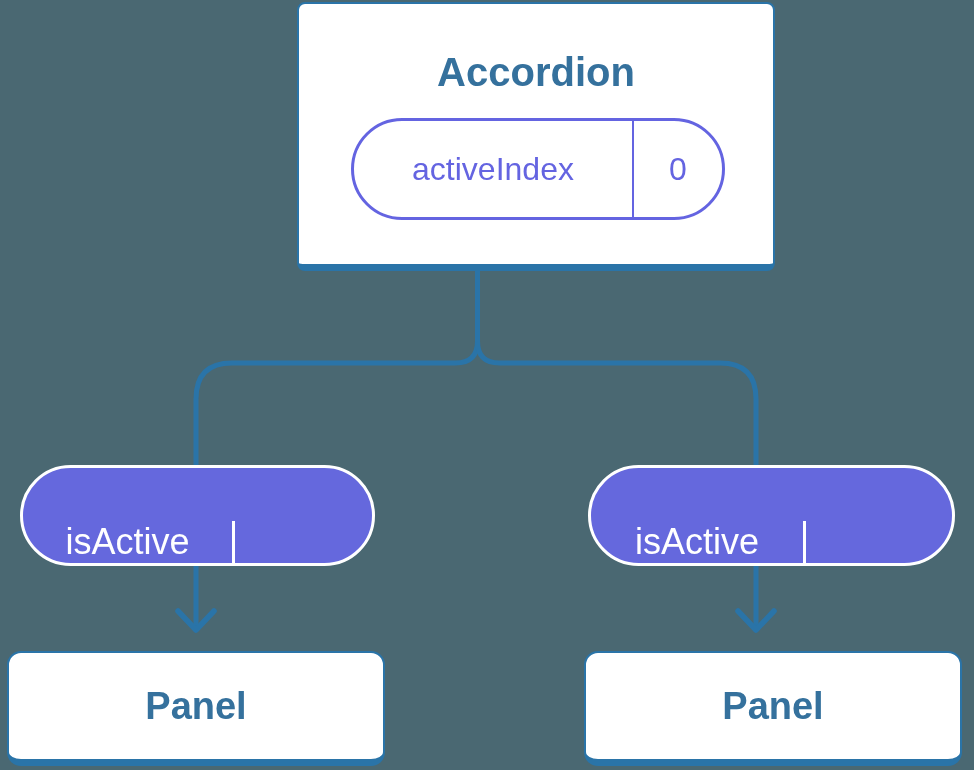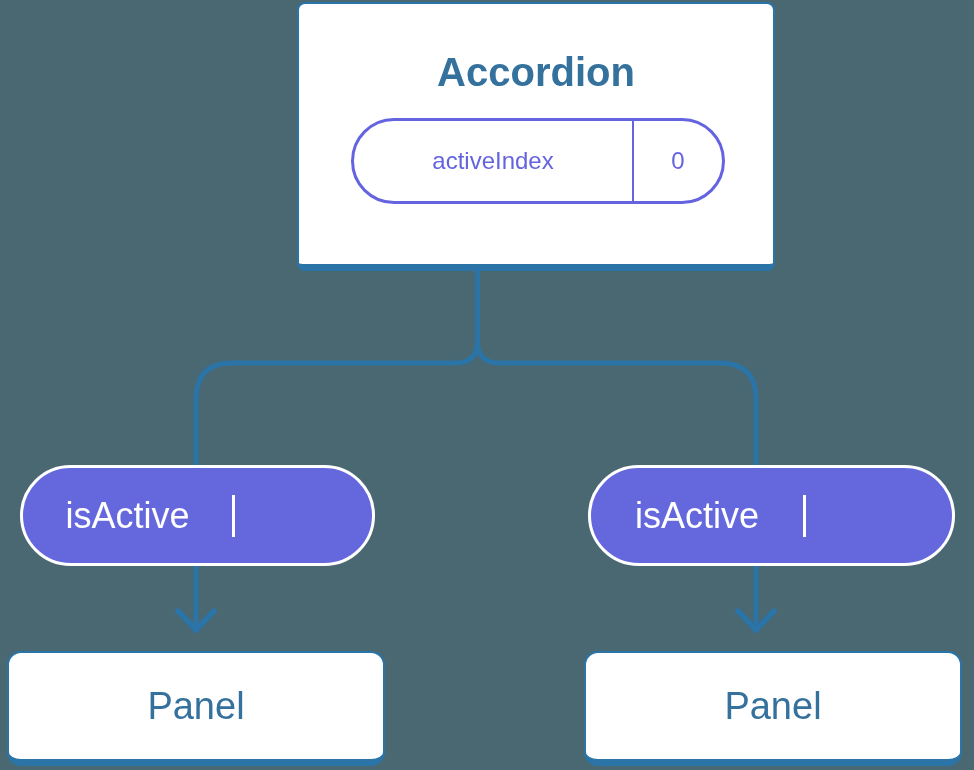--- a/index.html
+++ b/index.html
@@ -25,55 +25,55 @@
     position:absolute;box-sizing:border-box;background:var(--card-bg);
     border:2px solid var(--line);border-bottom:7px solid var(--line);
     z-index:1;
   }
   .root-card{left:253px;top:2px;width:478px;height:269px;border-radius:8px;margin-left:44px;}
   .root-title{
     position:absolute;top:48px;left:0;width:100%;text-align:center;
     font-size:40px;line-height:40px;font-weight:600;color:var(--heading);
   }
   .state-pill{
-    position:absolute;left:52px;top:114px;width:374px;height:86px;
+    position:absolute;left:52px;top:114px;width:374px;height:102px;
     box-sizing:border-box;border:3px solid var(--purple);border-radius:51px;
     display:flex;align-items:stretch;background:var(--card-bg);
-    color:var(--purple);font-size:24px;
+    color:var(--purple);font-size:32px;
   }
   .state-pill .seg-name{
     width:278px;border-right:2px solid var(--purple);
     display:flex;align-items:center;justify-content:center;
   }
   .state-pill .seg-value{
     flex:1;display:flex;align-items:center;justify-content:center;
   }
 
   .prop-pill{
     position:absolute;box-sizing:border-box;height:101px;border-radius:50.5px;
     background:var(--purple-fill);border:3px solid #ffffff;
-    display:flex;align-items:center;color:var(--pill-text);font-size:36px;
+    display:flex;align-items:flex-end;color:var(--pill-text);font-size:36px;
     z-index:2;
   }
   .prop-pill .seg-name{
     border-right:3px solid #ffffff;
     display:flex;align-items:center;justify-content:center;
   }
   .prop-pill .seg-value{
     flex:1;display:flex;align-items:center;justify-content:center;
   }
   .prop-left{left:20px;top:465px;width:355px;}
   .prop-left .seg-name{width:209px;}
   .prop-right{left:588px;top:465px;width:367px;}
   .prop-right .seg-name{width:212px;}
 
   .panel-card{
     top:651px;width:378px;height:115px;border-radius:14px;
     display:flex;align-items:center;justify-content:center;
-    font-size:38px;font-weight:400;color:var(--heading);
+    font-size:38px;font-weight:700;color:var(--heading);
   }
   .panel-left{left:7px;}
   .panel-right{left:584px;}
 </style>
 </head>
 <body>
 
 <div class="canvas">
 
   <svg class="connectors" viewBox="0 0 974 770" xmlns="http://www.w3.org/2000/svg">

